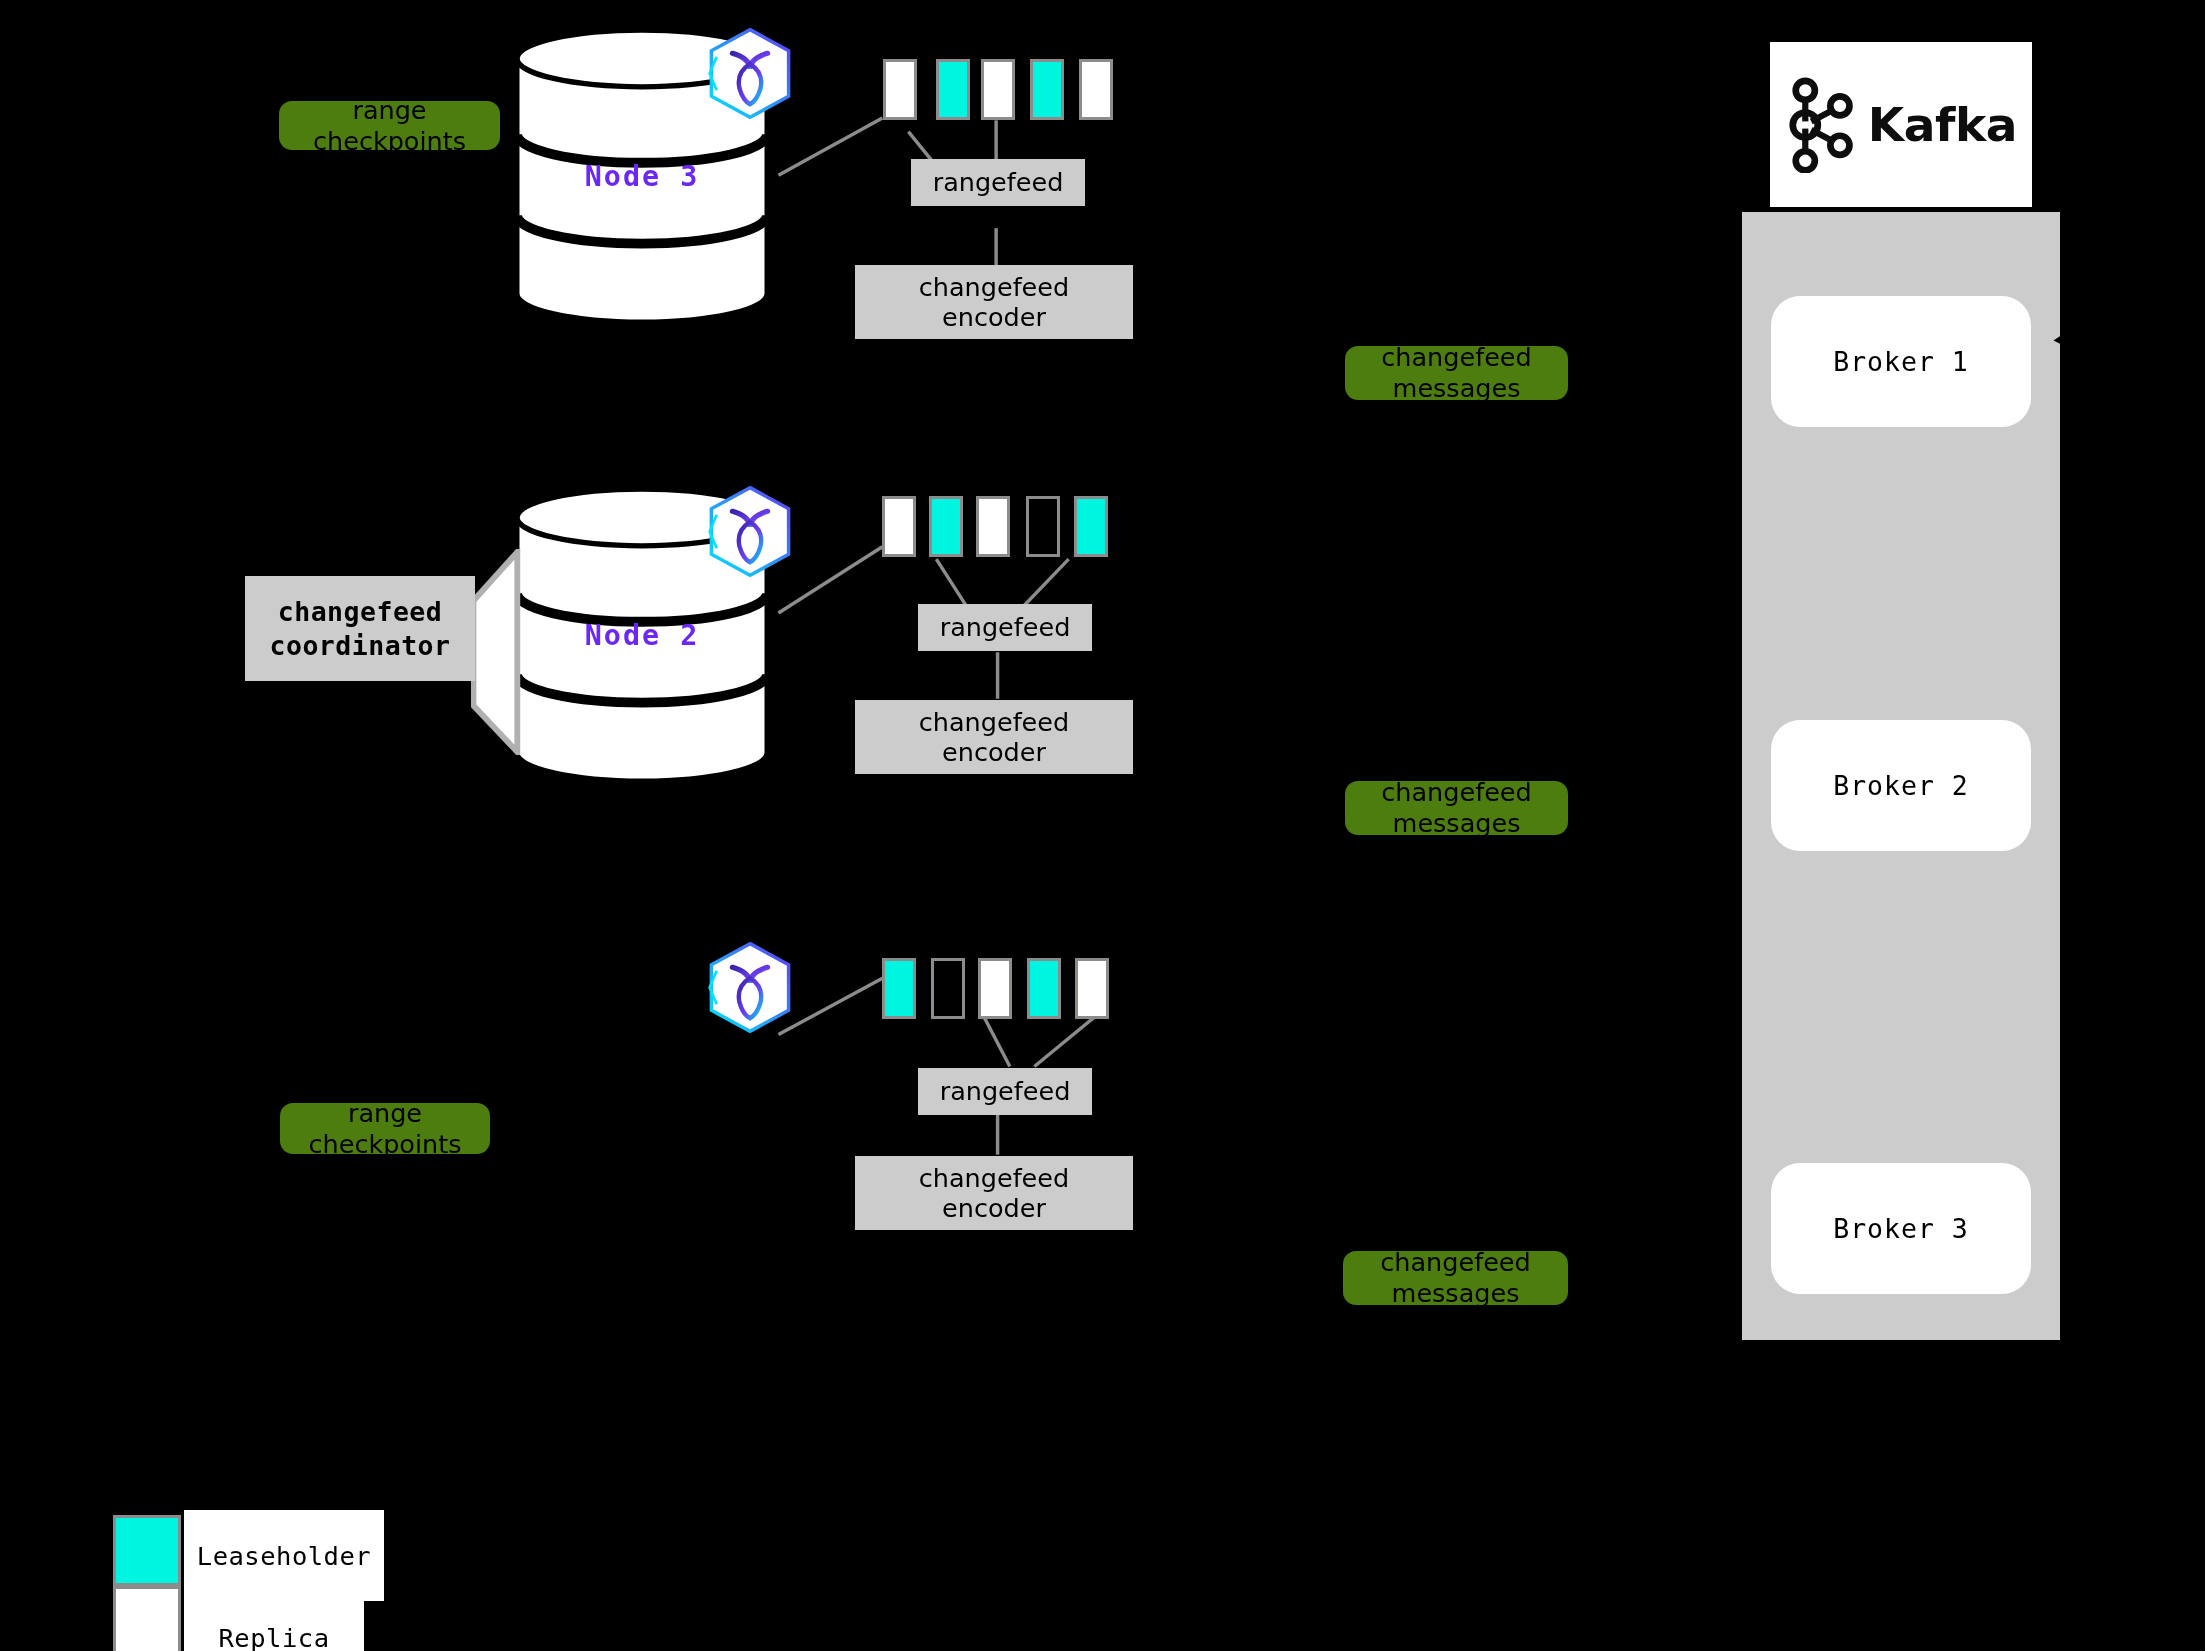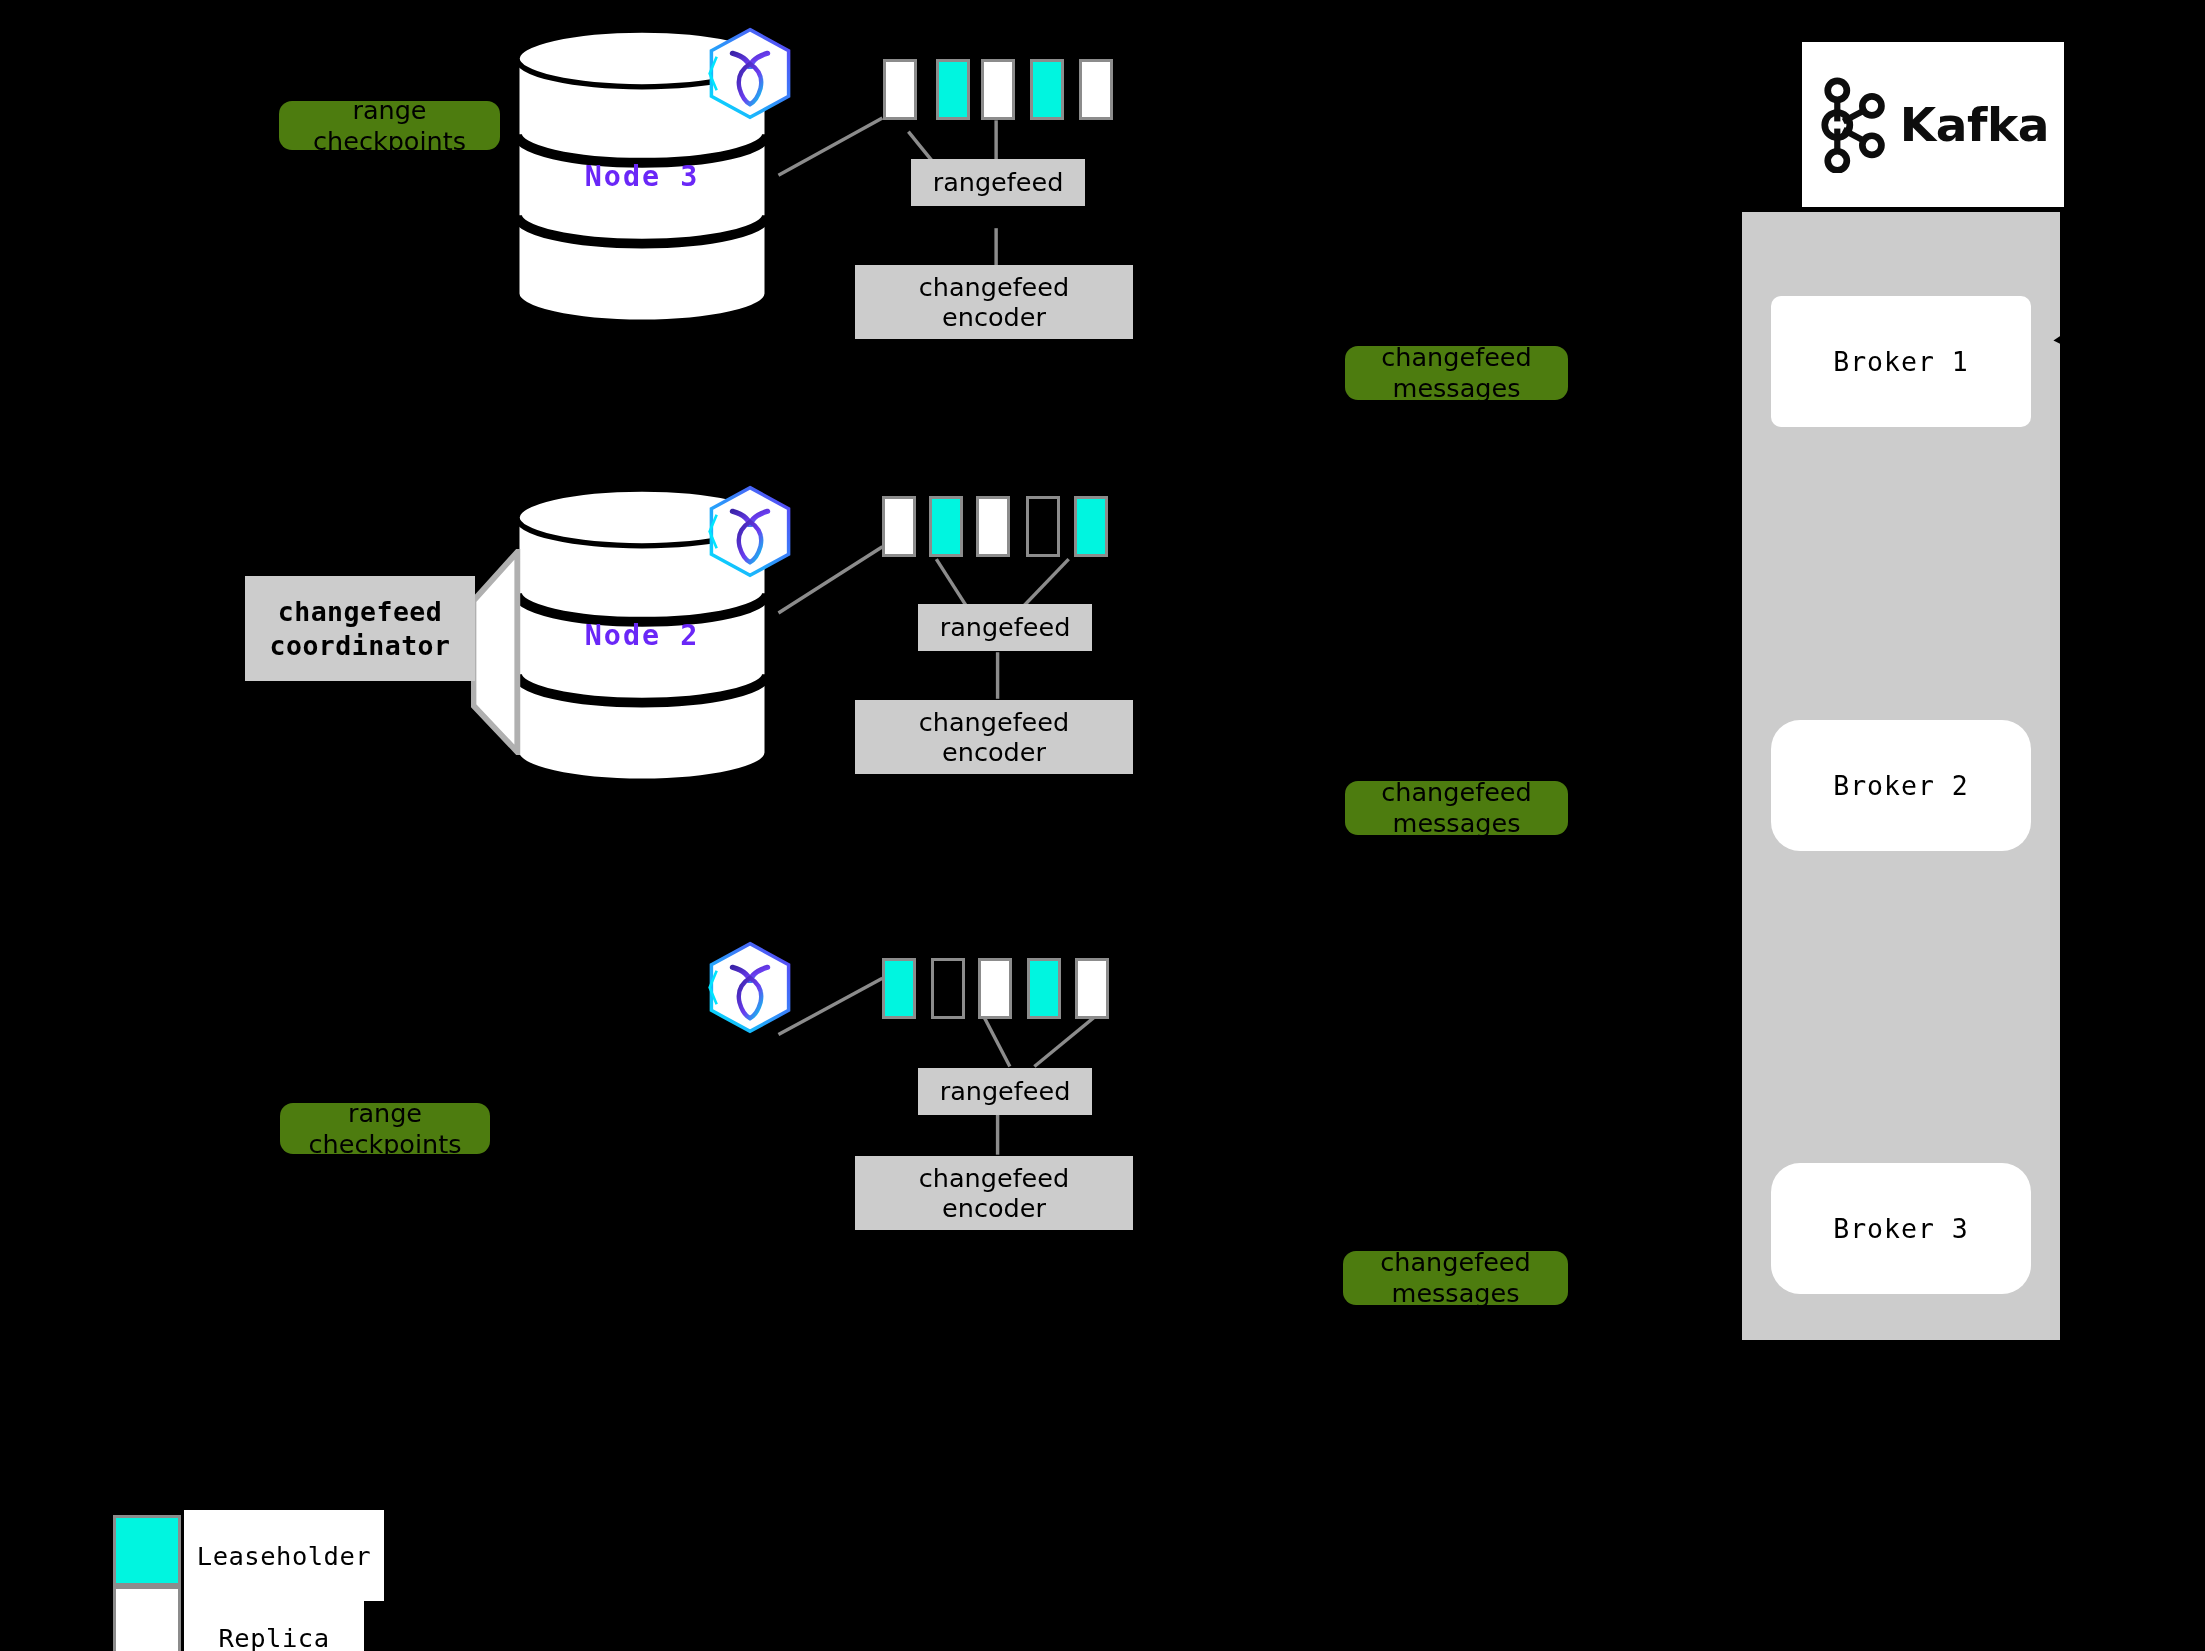--- a/index.html
+++ b/index.html
@@ -216,21 +216,21 @@
   </div>
   <div class="whitebox" style="left:1345px;top:781px;width:223px;height:54px;">
     <span class="wtext">changefeed
 messages</span>
   </div>
   <div class="whitebox" style="left:1343px;top:1251px;width:225px;height:54px;">
     <span class="wtext">changefeed
 messages</span>
   </div>
 
-  <div class="kafka-box" style="left:1770px;top:42px;width:262px;height:165px;margin-left:32px;">
+  <div class="kafka-box" style="left:1770px;top:42px;width:262px;height:165px;">
     <div class="kafka-inner">
       <svg width="74" height="96" viewBox="0 0 62 80">
         <g fill="none" stroke="#0d0d0d" stroke-width="5.2">
           <line x1="17" y1="19" x2="17" y2="37"></line>
           <line x1="17" y1="43" x2="17" y2="62"></line>
           <line x1="22" y1="37" x2="41" y2="27"></line>
           <line x1="22" y1="44" x2="41" y2="54"></line>
         </g>
         <g fill="none" stroke="#0d0d0d" stroke-width="5.6">
           <circle cx="17" cy="11" r="8"></circle>
@@ -238,21 +238,21 @@
           <circle cx="17" cy="70" r="8"></circle>
           <circle cx="46" cy="24" r="8"></circle>
           <circle cx="46" cy="57" r="8"></circle>
         </g>
       </svg>
       <span class="kafka-word">Kafka</span>
     </div>
   </div>
 
   <div class="broker-panel" style="left:1742px;top:212px;width:318px;height:1128px;"></div>
-  <div class="broker" style="left:1771px;top:296px;width:260px;height:131px;border-radius:10px;">Broker 1</div>
+  <div class="broker" style="left:1771px;top:296px;width:260px;height:131px;">Broker 1</div>
   <div class="broker" style="left:1771px;top:720px;width:260px;height:131px;">Broker 2</div>
   <div class="broker" style="left:1771px;top:1163px;width:260px;height:131px;">Broker 3</div>
   <svg class="abs" style="left:2035px;top:328px;" width="34" height="29" viewBox="0 0 70 60">
     <path d="M62 10 L62 38 L38 26 Z" fill="#000000"></path>
   </svg>
 
 
   <div class="legend-swatch leaseholder" style="left:113px;top:1515px;width:68px;height:71px;background:#00f5e0;"></div>
   <div class="legend-swatch replica-white" style="left:113px;top:1586px;width:68px;height:70px;background:#ffffff;"></div>
   <div class="legend-label" style="left:184px;top:1510px;width:200px;height:91px;">Leaseholder</div>

